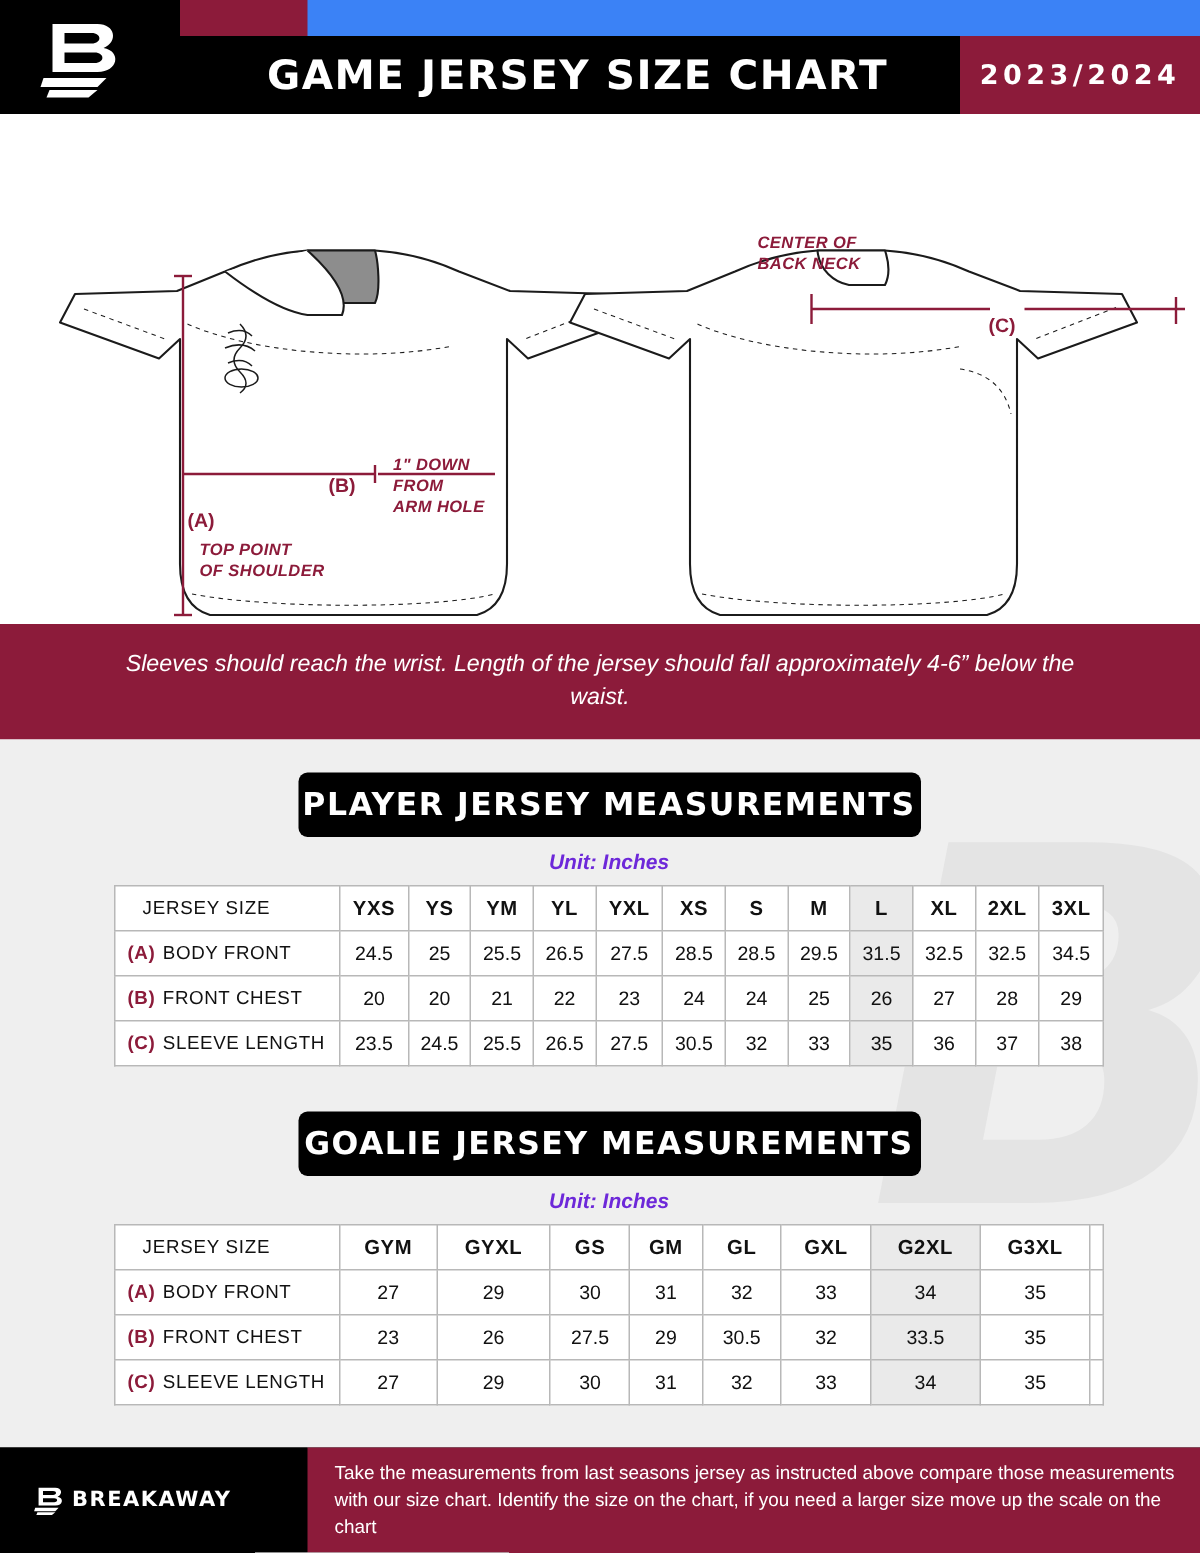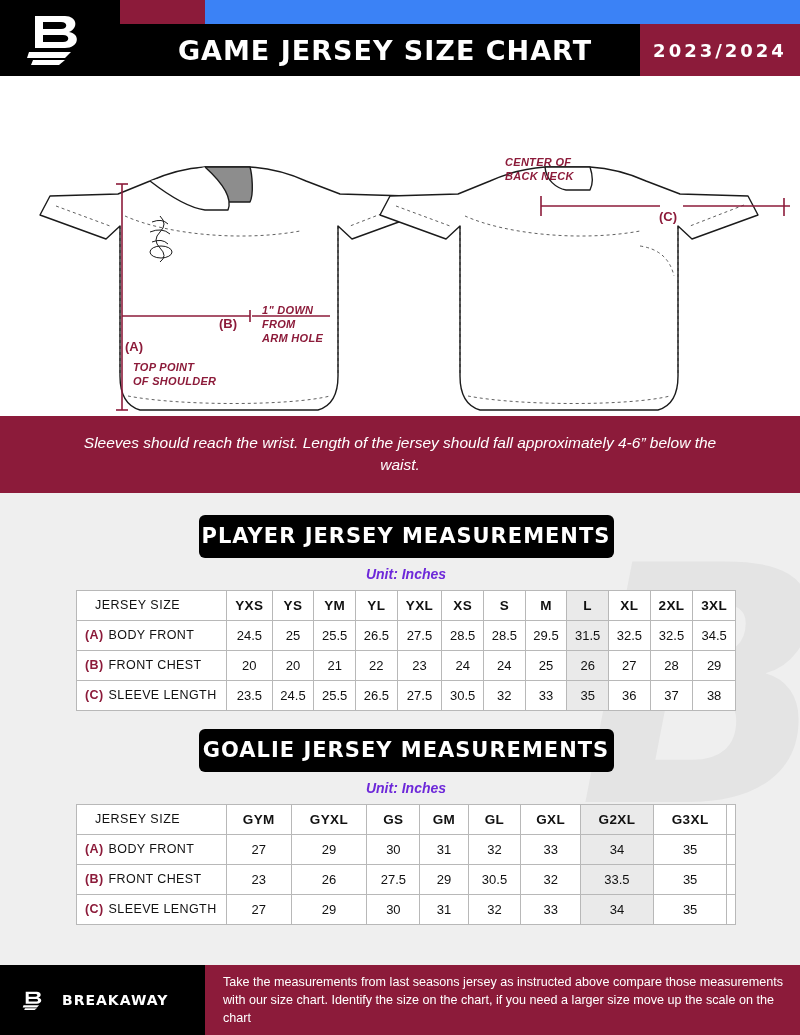--- a/index.html
+++ b/index.html
@@ -202,21 +202,21 @@
     width: 800px;
     height: 70px;
     display: flex;
     background: #000;
   }
   .footer-brand {
     width: 205px;
     background: #000;
     display: flex;
     align-items: center;
-    gap: 14px;
+    gap: 0;
     padding-left: 22px;
   }
   .footer-name {
     color: #fff;
     font-family: "DejaVu Sans", sans-serif;
     font-weight: 700;
     font-size: 14px;
     letter-spacing: 1px;
   }
   .footer-text {
@@ -396,21 +396,21 @@
           <td>33</td>
           <td class="hl">35</td>
           <td>36</td>
           <td>37</td>
           <td>38</td>
         </tr>
       </tbody>
     </table>
   </div>
 
-  <div class="section" style="margin-top:18px;">
+  <div class="section" style="margin-top:30px;">
     <div class="section-title">GOALIE JERSEY MEASUREMENTS</div>
     <div class="unit">Unit: Inches</div>
     <table class="goalie">
       <thead>
         <tr>
           <td class="hdrlabel" style="width:150px">JERSEY SIZE</td>
           <td>GYM</td>
           <td>GYXL</td>
           <td>GS</td>
           <td>GM</td>

